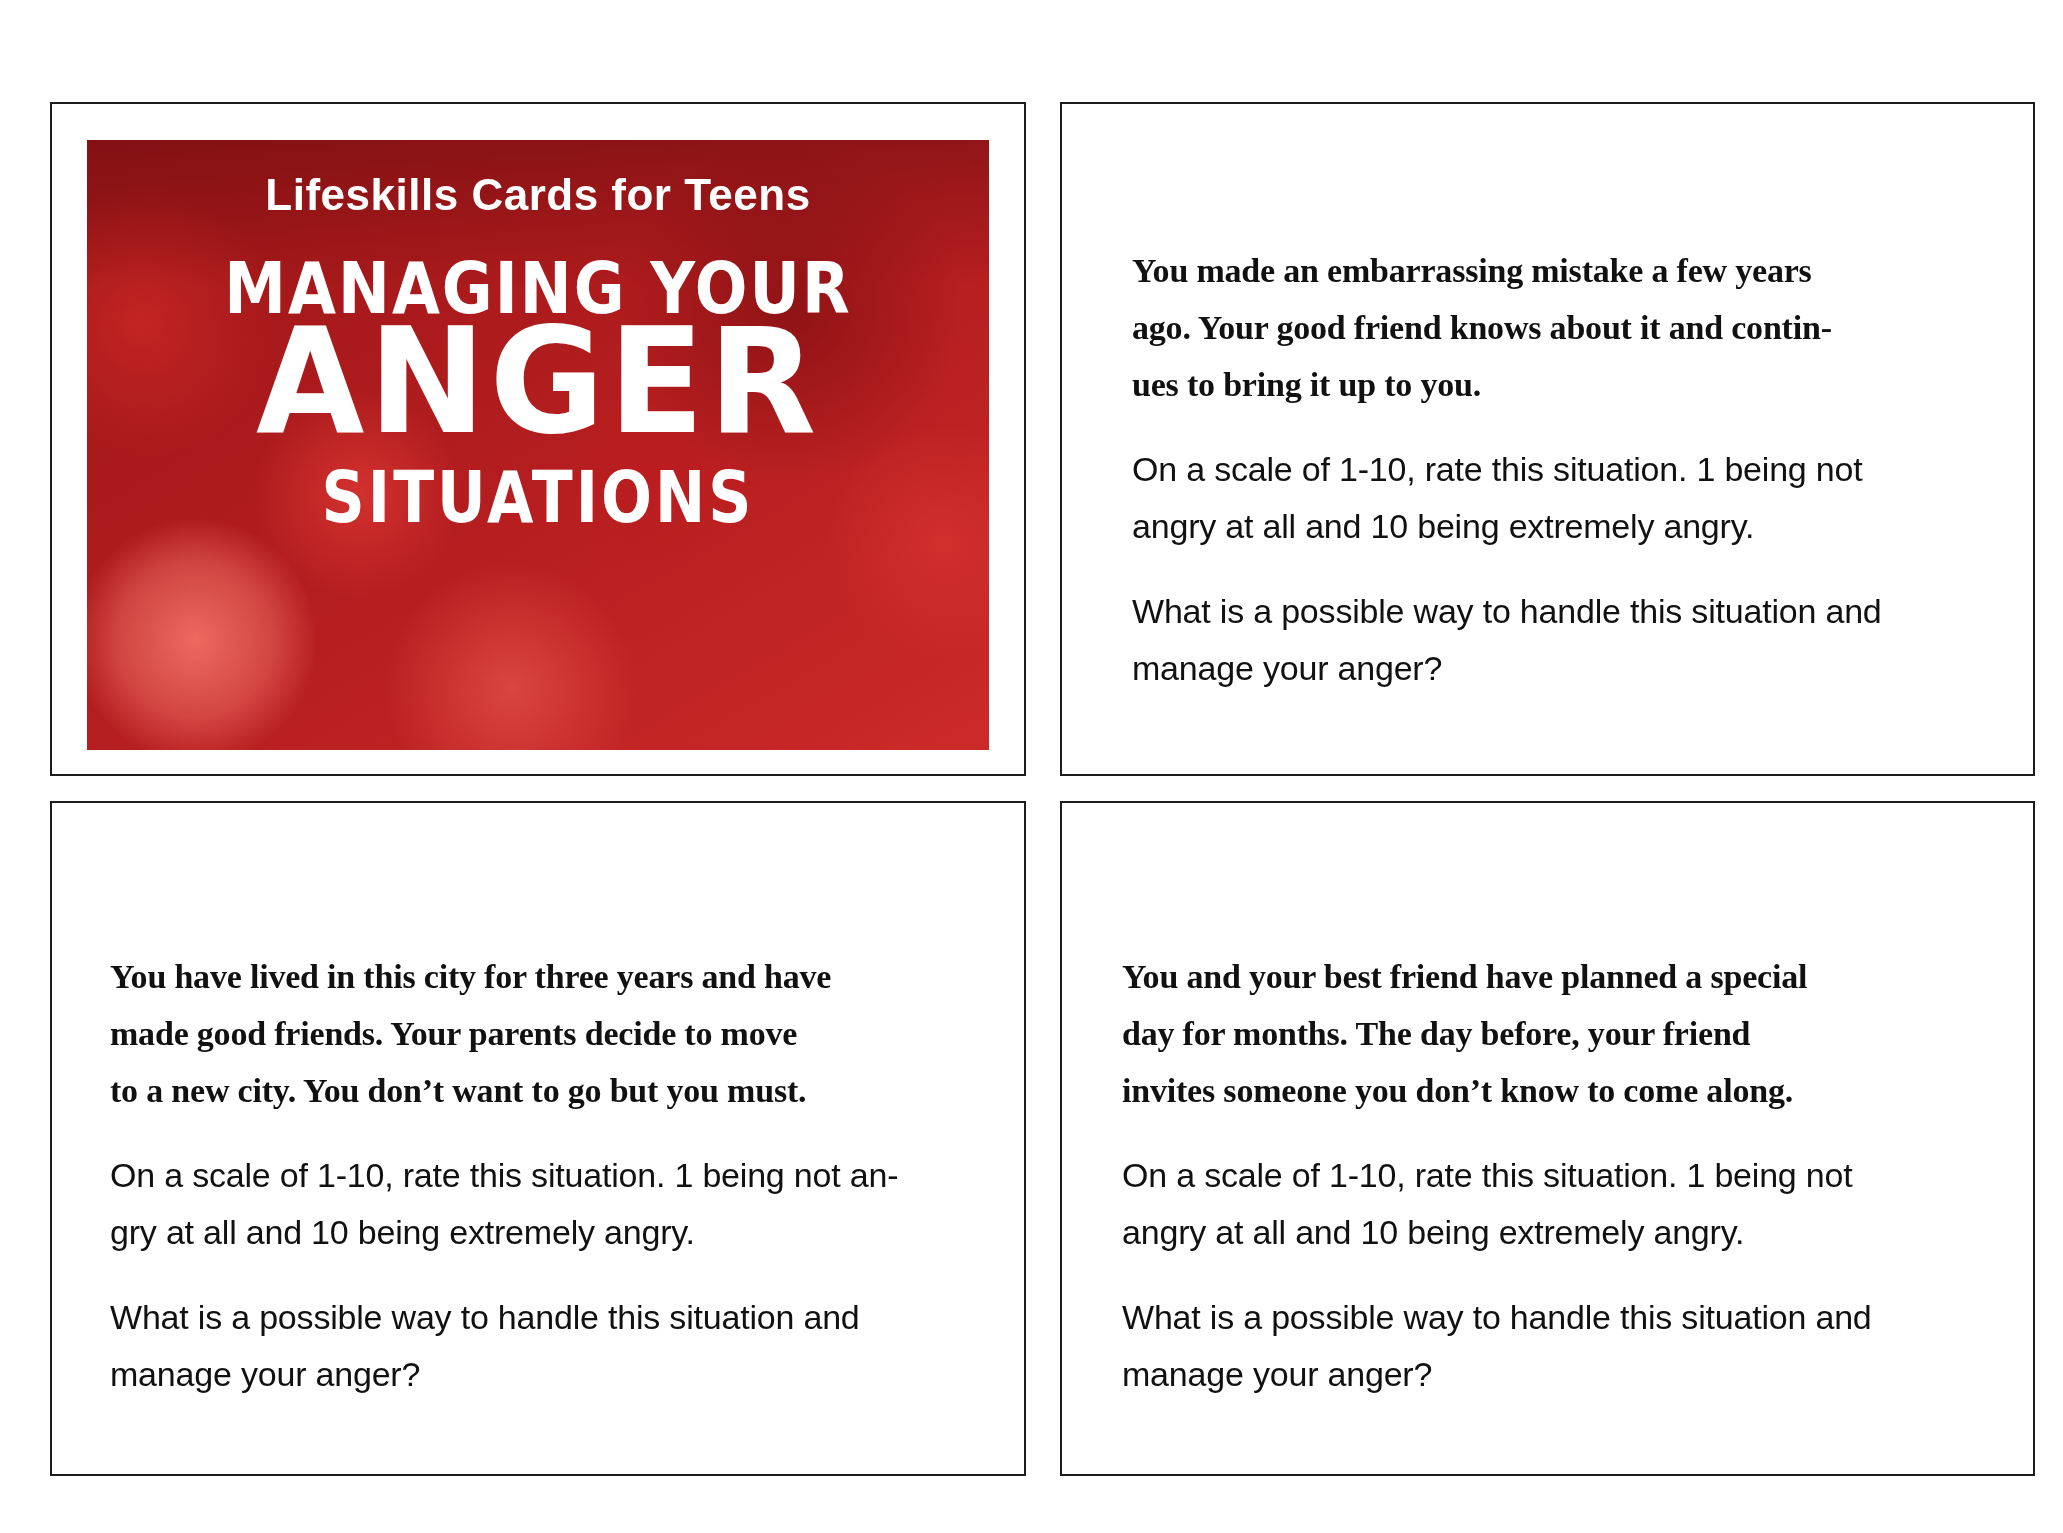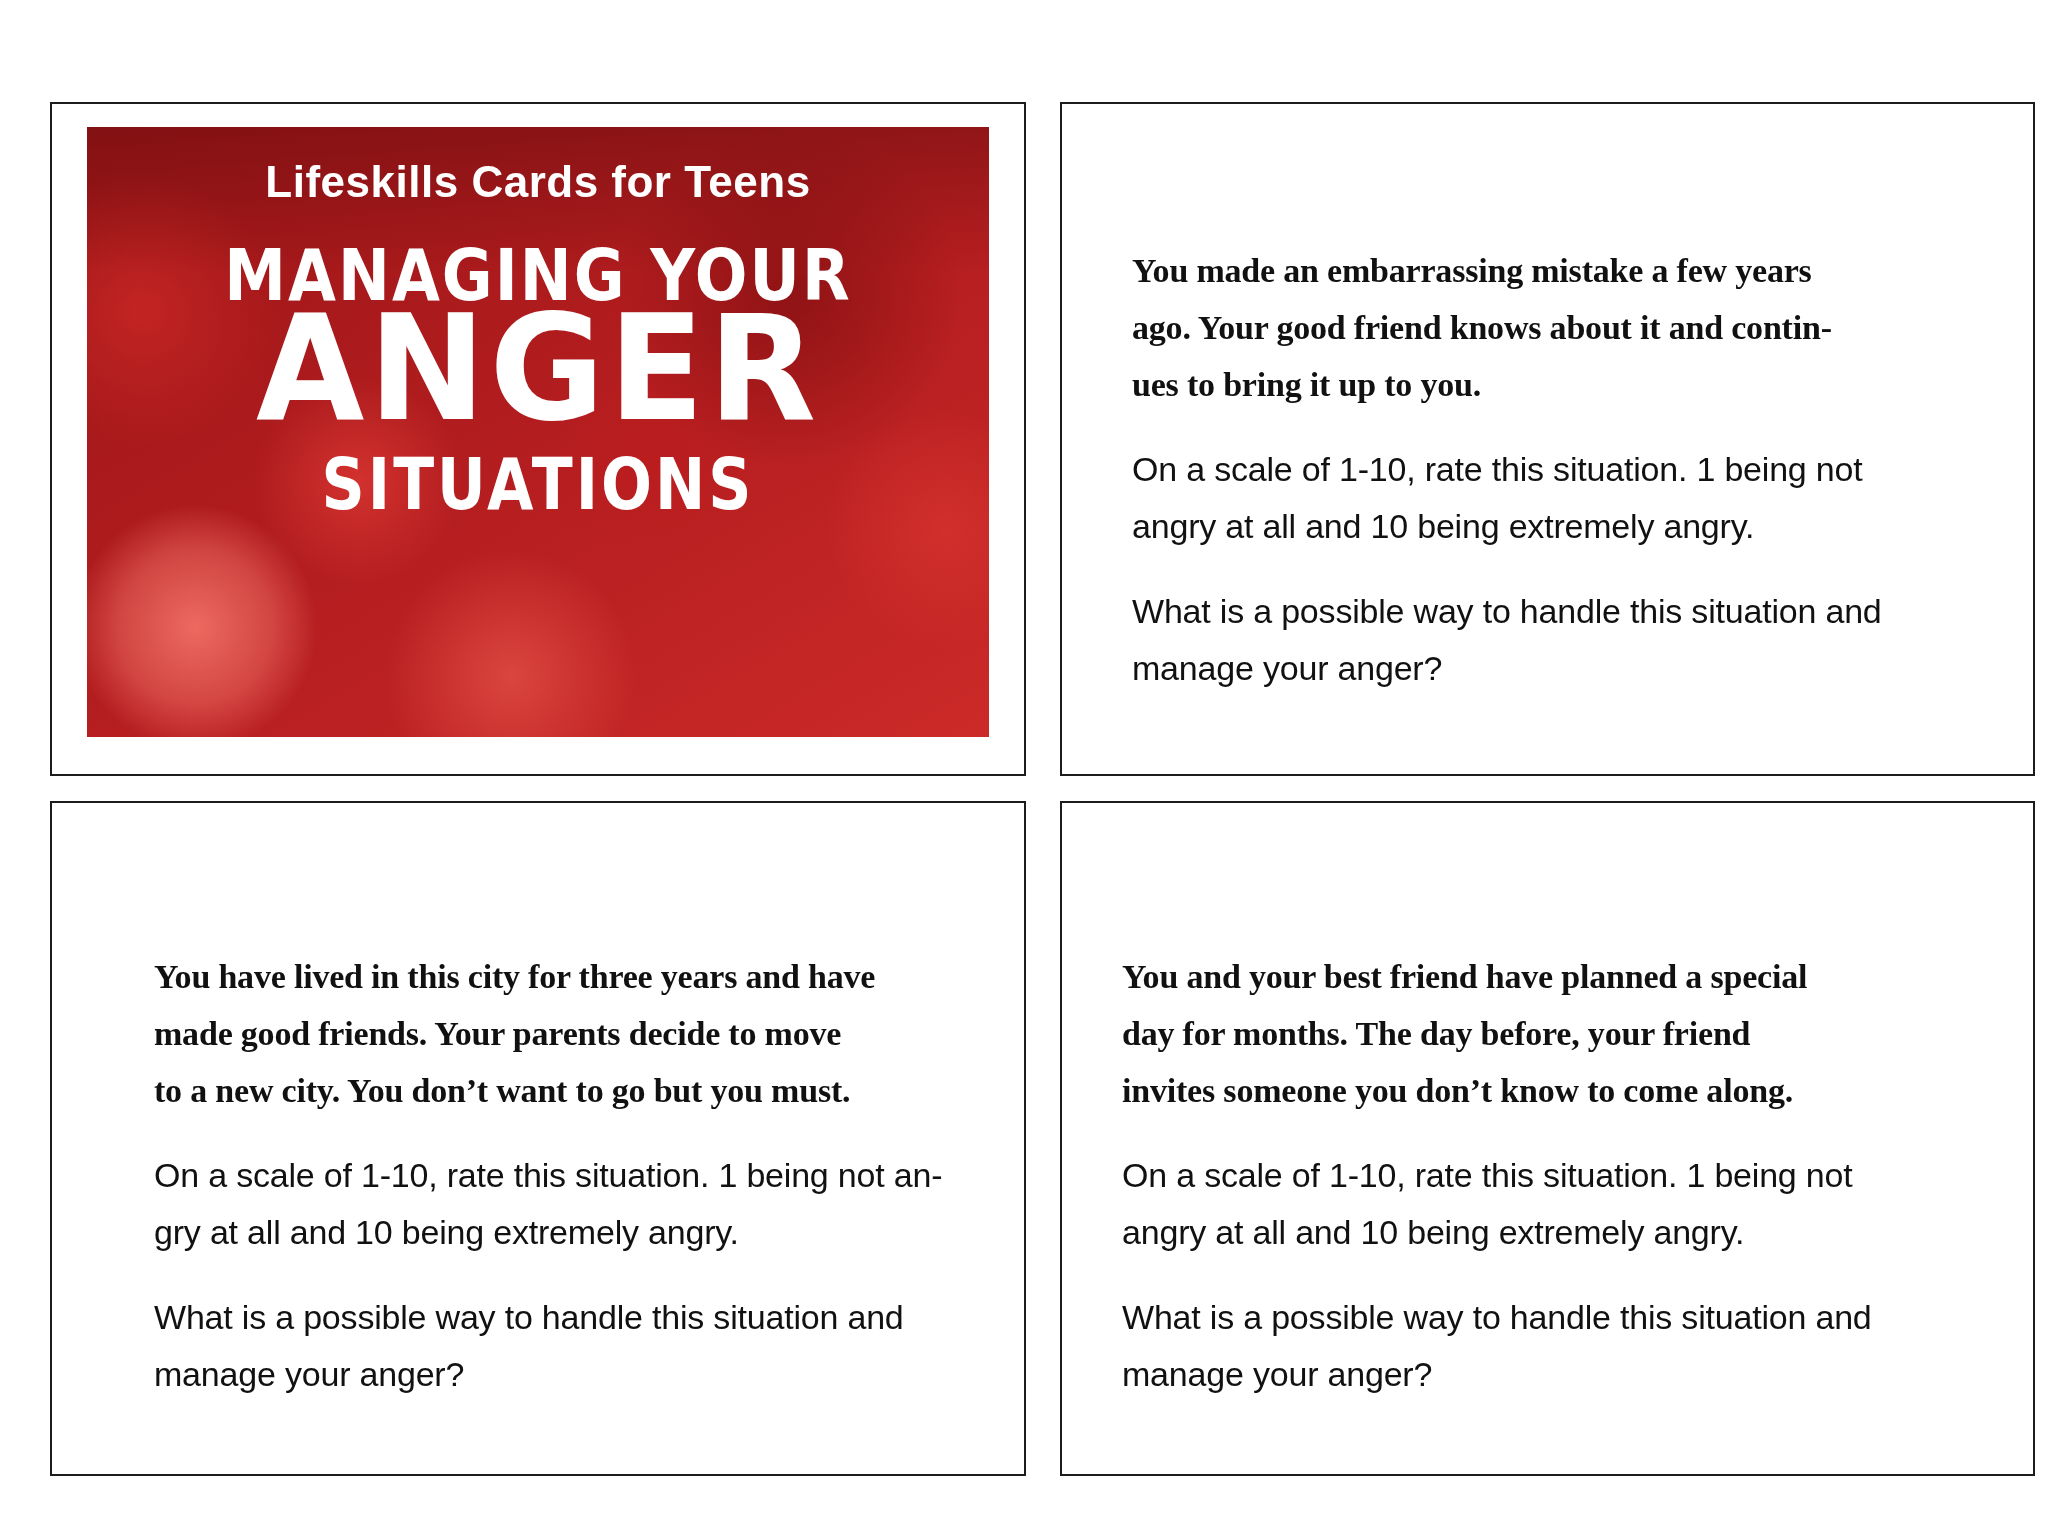--- a/index.html
+++ b/index.html
@@ -18,21 +18,21 @@
     overflow: hidden;
   }
   .card-tl { left: 50px;  top: 102px; width: 976px; height: 674px; }
   .card-tr { left: 1060px; top: 102px; width: 975px; height: 674px; }
   .card-bl { left: 50px;  top: 801px; width: 976px; height: 675px; }
   .card-br { left: 1060px; top: 801px; width: 975px; height: 675px; }
 
   
   .art {
     position: absolute;
-    left: 35px; top: 23px; width: 902px; height: 610px;
+    left: 35px; top: 36px; width: 902px; height: 610px;
     background:
       linear-gradient(180deg, rgba(96,10,12,0.40) 0%, rgba(96,10,12,0) 24%),
       radial-gradient(circle 170px at 12% 82%, rgba(240,110,100,0.95) 0%, rgba(240,110,100,0.50) 45%, rgba(240,110,100,0) 72%),
       radial-gradient(circle 150px at 30% 58%, rgba(214,52,48,0.90) 0%, rgba(214,52,48,0) 70%),
       radial-gradient(circle 190px at 6% 30%,  rgba(200,38,36,0.85) 0%, rgba(200,38,36,0) 72%),
       radial-gradient(circle 180px at 47% 90%, rgba(226,78,70,0.80) 0%, rgba(226,78,70,0) 70%),
       radial-gradient(circle 230px at 78% 28%, rgba(140,18,20,0.90) 0%, rgba(140,18,20,0) 75%),
       radial-gradient(circle 170px at 95% 66%, rgba(212,50,46,0.80) 0%, rgba(212,50,46,0) 70%),
       radial-gradient(circle 140px at 63% 55%, rgba(188,28,30,0.70) 0%, rgba(188,28,30,0) 70%),
       linear-gradient(150deg, #9a1517 0%, #b61e20 55%, #cb2a28 100%);
@@ -46,21 +46,21 @@
   .t1, .t2, .t3 { font-family: "DejaVu Sans", sans-serif; transform-origin: 50% 0; }
   .t1 { top: 106px; font-size: 62px;  letter-spacing: 2px; transform: scaleY(1.15); }
   .t2 { top: 168px; font-size: 140px; letter-spacing: 4px; line-height: 1; transform: scaleY(1.05); }
   .t3 { top: 316px; font-size: 60px;  letter-spacing: 3px; transform: scaleY(1.18); }
   .cr1 { top: 494px; font-size: 31px; }
   .cr2 { top: 544px; font-size: 31px; }
 
   
   .card-text { position: absolute; left: 0; top: 0; right: 0; }
   .card-tr .card-text { padding: 138px 30px 0 70px; }
-  .card-bl .card-text { padding: 145px 30px 0 58px; margin-left: 44px; }
+  .card-bl .card-text { padding: 145px 30px 0 58px; }
   .card-br .card-text { padding: 145px 30px 0 60px; }
   .card-text p {
     margin: 0 0 28px 0;
     font-size: 34px;
     line-height: 57px;
     letter-spacing: -0.2px;
     color: #111111;
     white-space: pre;
   }
   .situation { font-weight: bold; font-family: Liberation Serif, serif; }

